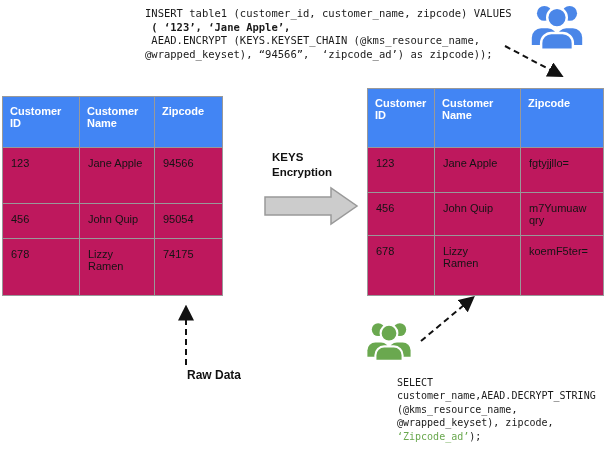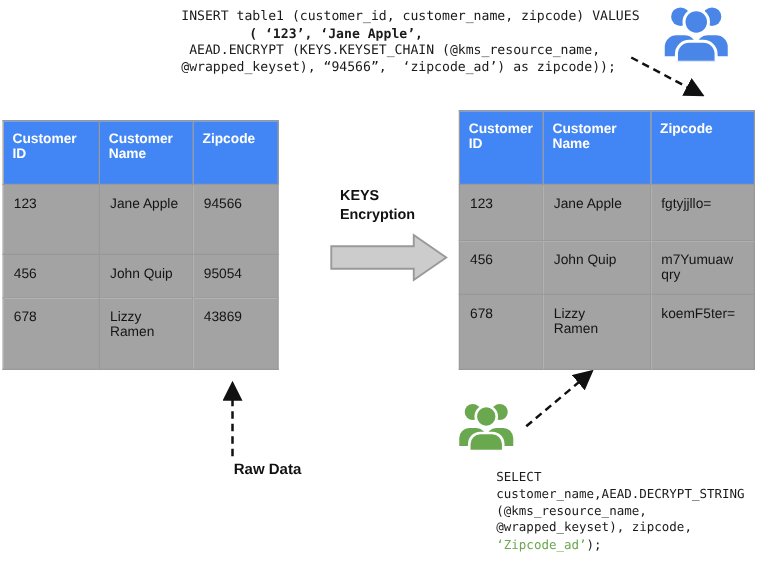--- a/index.html
+++ b/index.html
@@ -15,33 +15,33 @@
   }
   html,body{margin:0;padding:0;background:#fff;}
   .canvas{
     position:relative;width:609px;height:469px;background:#fff;overflow:hidden;
     font-family:"Liberation Sans", sans-serif;
   }
   
   .code{position:absolute;font-family:"DejaVu Sans Mono", monospace;color:var(--code-color);}
   .code .line{white-space:pre;}
   #insert-sql{left:145px;top:7px;font-size:10.5px;line-height:13.5px;}
-  #insert-sql .b{font-weight:bold;margin-left:48px;}
+  #insert-sql .b{font-weight:bold;}
   #select-sql{left:397px;top:376px;font-size:10px;line-height:13.4px;}
   #select-sql .green{color:var(--green-text);}
   
   table.dtab{position:absolute;border-collapse:collapse;table-layout:fixed;border:1px solid var(--table-outer-border);}
   table.dtab th{
     background:var(--header-blue);color:#fff;font-weight:bold;font-size:11px;
     text-align:left;vertical-align:top;padding:8px 7px;border:1px solid var(--table-border);
   }
   table.dtab td{
     font-size:11px;color:#141414;text-align:left;vertical-align:top;
     padding:9px 8px;border:1px solid var(--table-border);white-space:pre-line;
-    overflow:hidden;background:#a3a3a3;
+    overflow:hidden;background:#be185d;
   }
   #raw-table{left:2px;top:96px;width:220px;}
   #raw-table tr.hr{height:51px;} #raw-table tr.r0{height:56px;}
   #raw-table tr.r1{height:35px;} #raw-table tr.r2{height:57px;}
   #enc-table{left:367px;top:88px;width:236px;}
   #enc-table tr.hr{height:59px;} #enc-table tr.r0{height:45px;}
   #enc-table tr.r1{height:40px;} #enc-table tr.r2{height:60px;}
   
   .lbl{position:absolute;font-weight:bold;color:#111;}
   #aead-label{left:272px;top:150px;font-size:11.5px;line-height:15px;white-space:pre-line;}
@@ -99,21 +99,21 @@
     </tr>
     <tr class="r1">
       <td>456</td>
       <td>John Quip</td>
       <td>95054</td>
     </tr>
     <tr class="r2">
       <td>678</td>
       <td>Lizzy
 Ramen</td>
-      <td>43869</td>
+      <td>74175</td>
     </tr>
   </tbody>
     </table>
 
   <table id="enc-table" class="dtab">
     <colgroup>
         <col style="width:67px">
         <col style="width:86px">
         <col style="width:83px">
       </colgroup>

